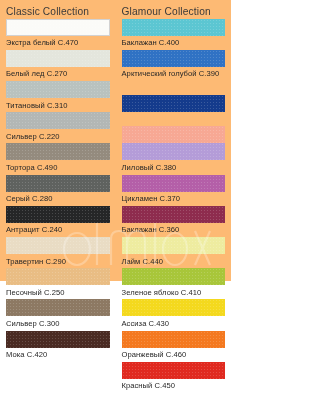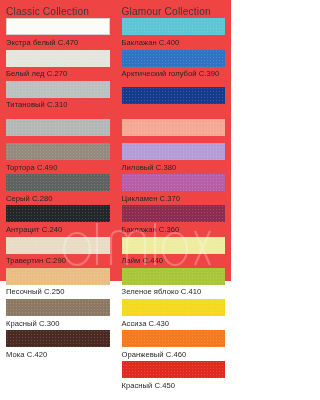--- a/index.html
+++ b/index.html
@@ -11,21 +11,21 @@
     width: 231px;
     height: 400px;
     overflow: hidden;
     font-family: "Liberation Sans", sans-serif;
     position: relative;
   }
   #page {
     position: relative;
     width: 231px;
     height: 281px;
-    background: #ef4444;
+    background: #fdba74;
   }
   
   .watermark {
     position: absolute;
     left: 55px;
     bottom: 2px;
     width: 170px;
     height: 70px;
     pointer-events: none;
     opacity: 0.30;
@@ -62,21 +62,21 @@
   }
 
   .swatch-list {
     display: flex;
     flex-direction: column;
   }
   .swatch-row {
     height: 31.2px;
     display: flex;
     flex-direction: column;
-    justify-content: center;
+    justify-content: flex-end;
   }
   .swatch {
     height: 17px;
     width: 100%;
     box-sizing: border-box;
     position: relative;
   }
   .swatch.bordered {
     border: 1px solid #d2d2d2;
   }
@@ -122,20 +122,21 @@
           <div class="swatch-label">Белый лед С.270</div>
         </div>
 
         <div class="swatch-row">
           <div class="swatch" style="background:#b9c2bf"></div>
           <div class="swatch-label">Титановый С.310</div>
         </div>
 
         <div class="swatch-row">
           <div class="swatch" style="background:#b3b7b5"></div>
+          <div class="swatch-label">Сильвер С.220</div>
         </div>
 
         <div class="swatch-row">
           <div class="swatch" style="background:#948b7e"></div>
           <div class="swatch-label">Тортора С.490</div>
         </div>
 
         <div class="swatch-row">
           <div class="swatch" style="background:#5f625f"></div>
           <div class="swatch-label">Серый С.280</div>
@@ -152,21 +153,21 @@
           <div class="swatch-label">Травертин С.290</div>
         </div>
 
         <div class="swatch-row">
           <div class="swatch" style="background:#e9bd84"></div>
           <div class="swatch-label">Песочный С.250</div>
         </div>
 
         <div class="swatch-row">
           <div class="swatch" style="background:#8d7963"></div>
-          <div class="swatch-label">Красный С.300</div>
+          <div class="swatch-label">Сильвер С.300</div>
         </div>
 
         <div class="swatch-row">
           <div class="swatch" style="background:#4a2b23"></div>
           <div class="swatch-label">Мока С.420</div>
         </div>
 
       </div>
     </div>
 

